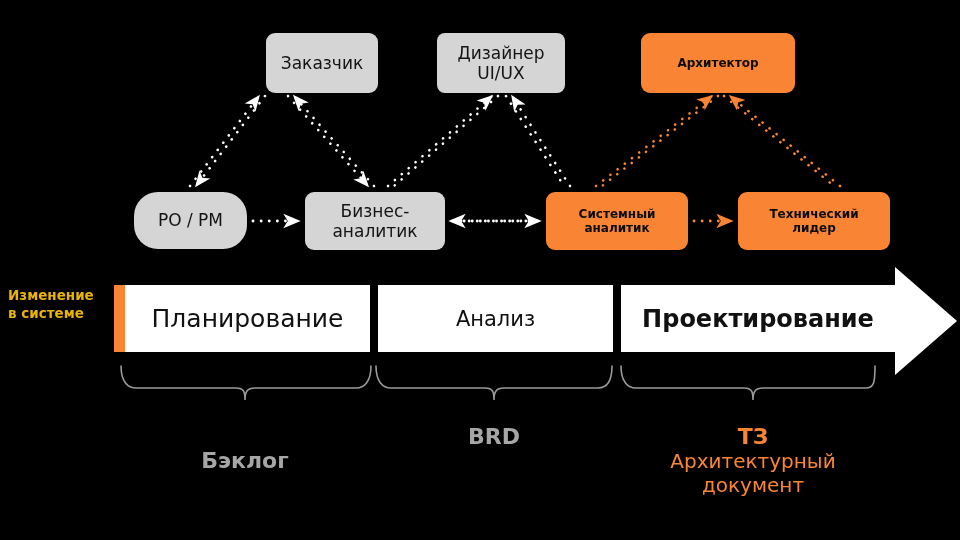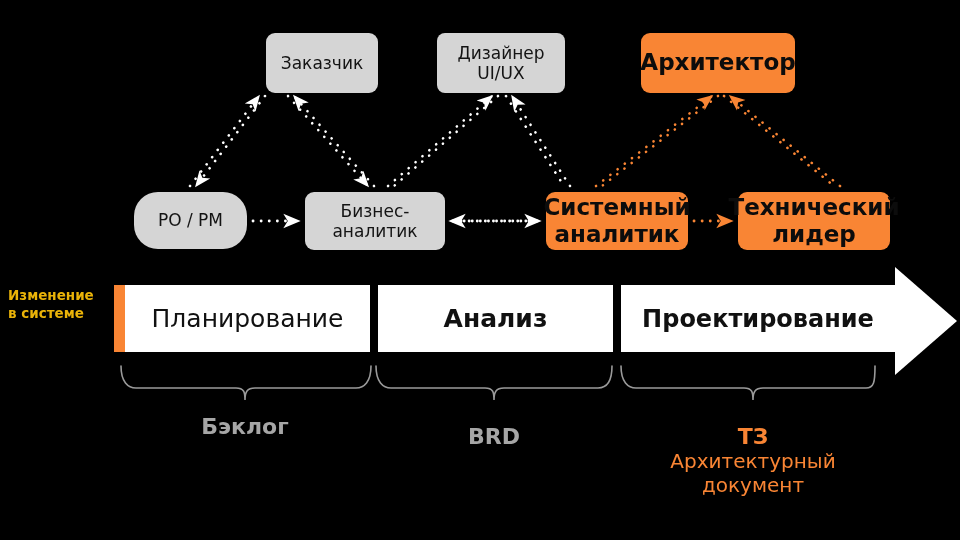--- a/index.html
+++ b/index.html
@@ -31,42 +31,42 @@
   .role-box.grey {
     background: #d5d5d5;
     color: #141414;
     font-weight: 400;
     font-size: 17px;
   }
   .role-box.orange {
     background: #f98534;
     color: #0c0c0c;
     font-weight: 700;
-    font-size: 23px;
+    font-size: 12px;
   }
   
   #connectors {
     position: absolute;
     left: 0; top: 0;
     width: 960px; height: 540px;
     z-index: 2;
     pointer-events: none;
   }
   .phase-cell {
     position: absolute;
     box-sizing: border-box;
     background: #ffffff;
     color: #111111;
     display: flex;
     align-items: center;
     justify-content: center;
     z-index: 4;
   }
   .phase-cell.p1 { font-weight: 400; font-size: 25px; }
-  .phase-cell.p2 { font-weight: 700; font-size: 25px; }
+  .phase-cell.p2 { font-weight: 400; font-size: 21px; }
   .phase-cell.p3 { font-weight: 700; font-size: 24px; }
   .orange-tick {
     position: absolute;
     background: #f98534;
     z-index: 5;
   }
   .change-label {
     position: absolute;
     color: #eab308;
     font-weight: 700;
@@ -183,21 +183,21 @@
 аналитик</div>
   <div class="role-box orange" style="left:546px; top:192px; width:142px; height:58px;">Системный
 аналитик</div>
   <div class="role-box orange" style="left:738px; top:192px; width:152px; height:58px;">Технический
 лидер</div>
 
   <div class="phase-cell p1" style="left:125px; top:285px; width:245px; height:67px;">Планирование</div>
   <div class="phase-cell p2" style="left:378px; top:285px; width:235px; height:67px;">Анализ</div>
   <div class="phase-cell p3" style="left:621px; top:285px; width:274px; height:67px;">Проектирование</div>
 
-  <div class="artifact grey" style="left:125px; top:414px; width:240px;">
+  <div class="artifact grey" style="left:125px; top:448px; width:240px;">
     <span class="main">Бэклог</span>
   </div>
   <div class="artifact grey" style="left:374px; top:424px; width:240px;">
     <span class="main">BRD</span>
   </div>
   <div class="artifact orange" style="left:633px; top:424px; width:240px;">
     <span class="main">ТЗ</span>
     <span class="sub">Архитектурный
 документ</span>
   </div>

